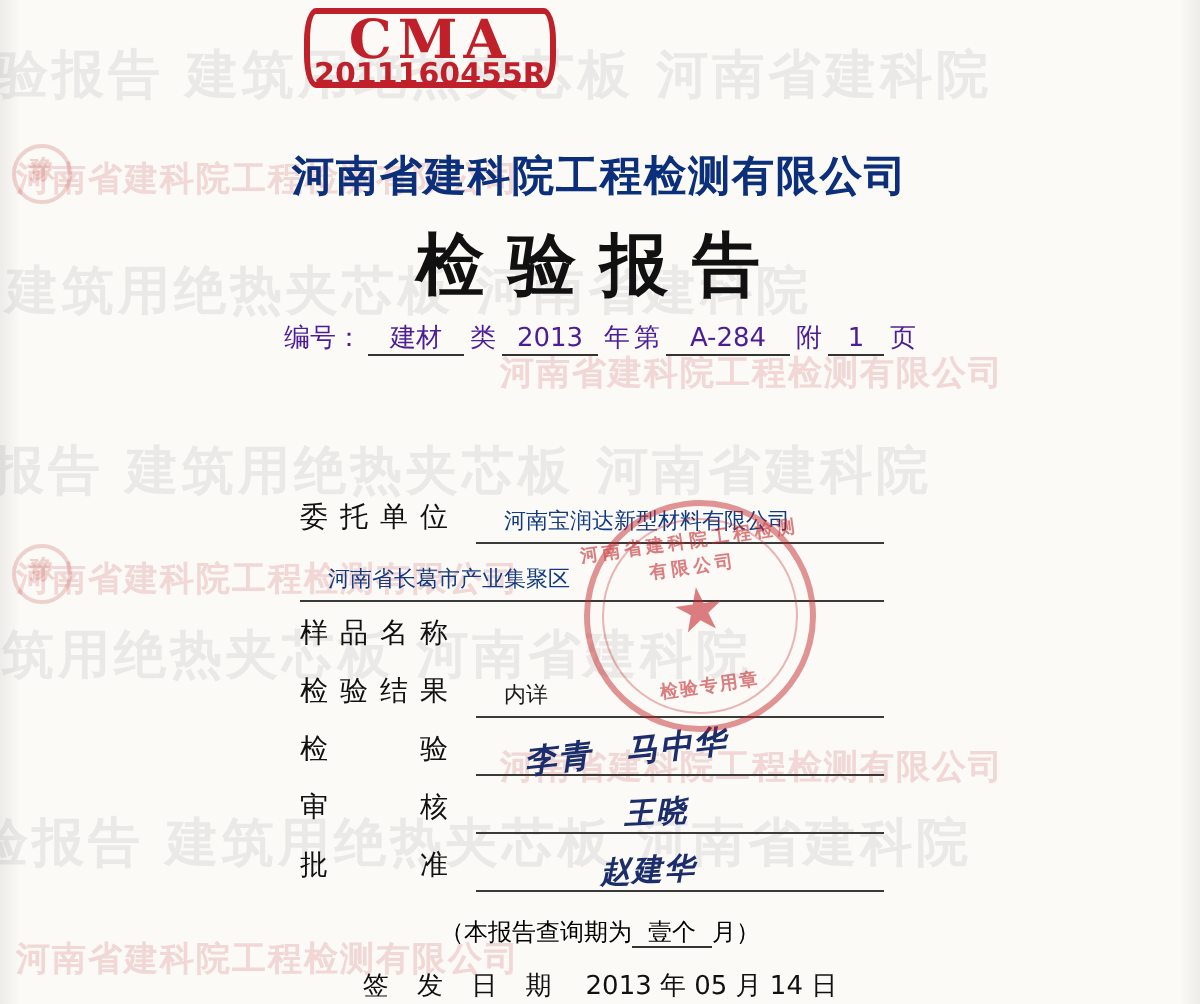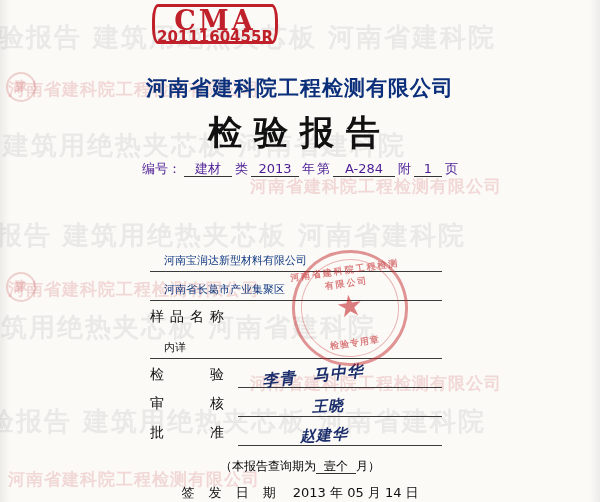--- a/index.html
+++ b/index.html
@@ -336,36 +336,38 @@
   <div class="company">河南省建科院工程检测有限公司</div>
   <div class="doc-title">检验报告</div>
 
   <div class="numline">
     <span class="lbl">编号：</span><span class="seg">建材</span><span class="lbl">类</span><span class="seg">2013</span><span class="lbl">年</span><span class="lbl">第</span><span class="seg wide">A-284</span><span class="lbl">附</span><span class="seg narrow">1</span><span class="lbl">页</span>
   </div>
 
   <div class="fields">
 
     <div class="frow">
+      <div class="flabel">委托单位</div>
       <div class="fvalue">
         <span class="txt">河南宝润达新型材料有限公司</span>
       </div>
     </div>
 
     <div class="frow">
       <div class="fvalue">
         <span class="txt">河南省长葛市产业集聚区</span>
       </div>
     </div>
 
     <div class="frow">
       <div class="flabel">样品名称</div>
     </div>
 
     <div class="frow">
+      <div class="flabel">检验结果</div>
       <div class="fvalue">
         <span class="txt dark">内详</span>
       </div>
     </div>
 
     <div class="frow">
       <div class="flabel">检　　验</div>
       <div class="fvalue">
         <span class="sign" style="left:24px;">李青　马中华</span>
       </div>

